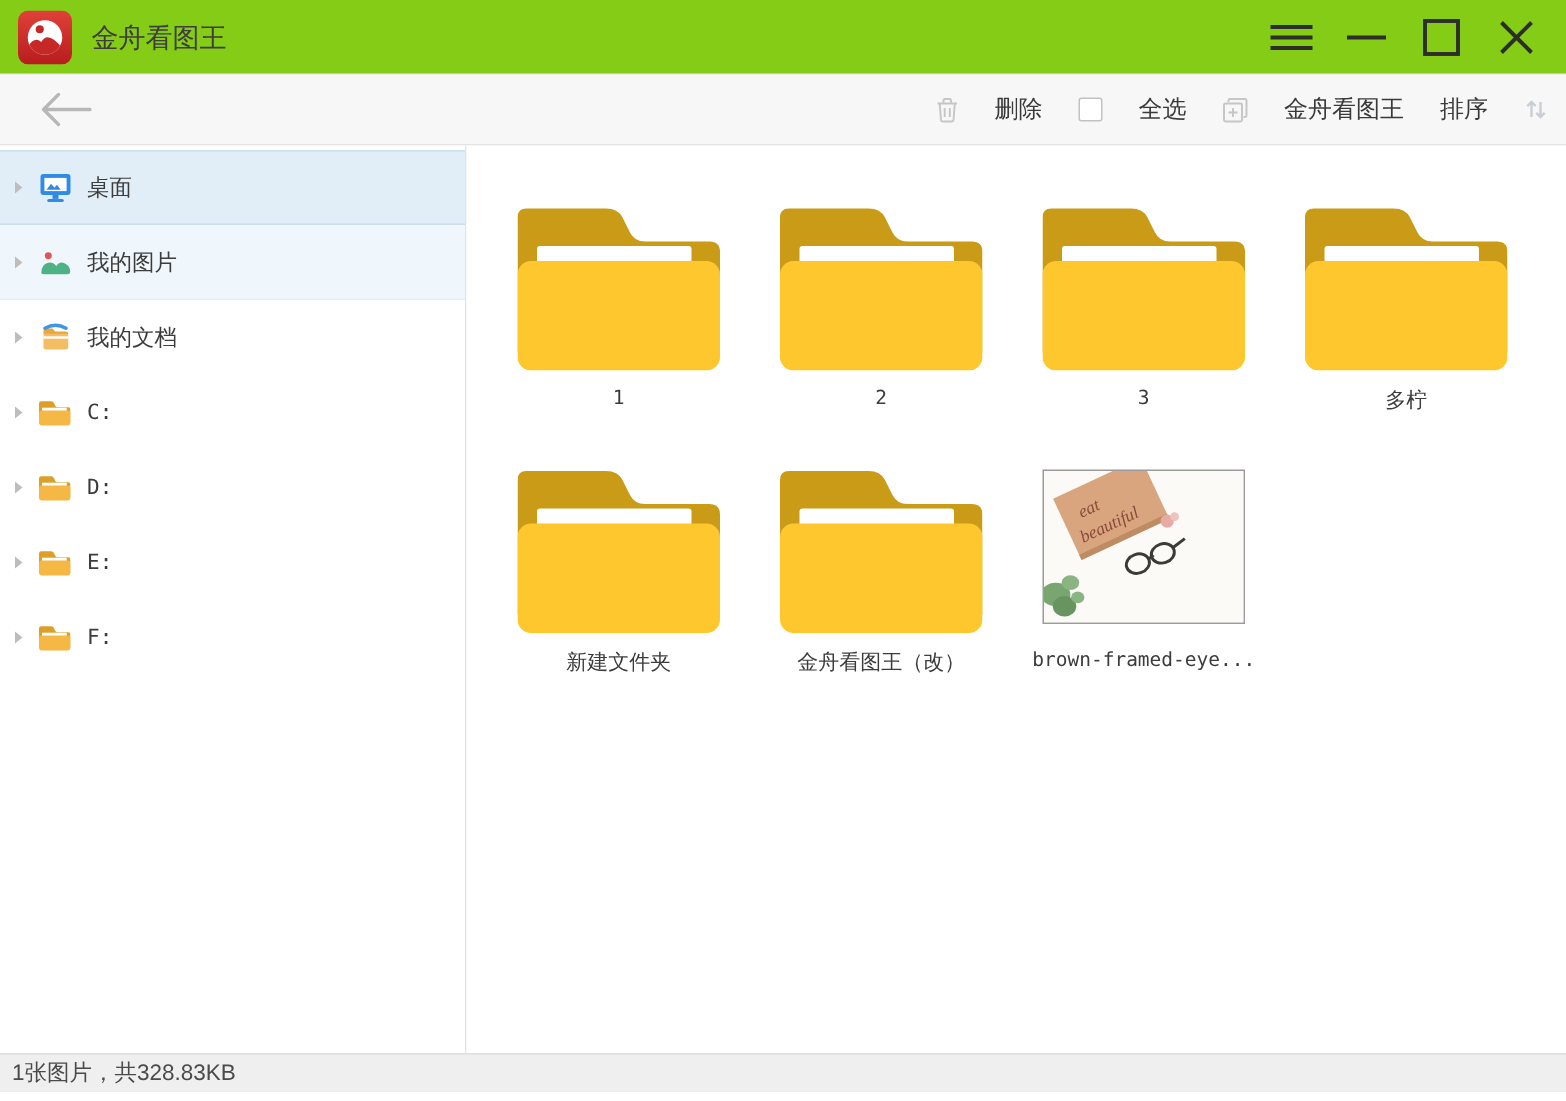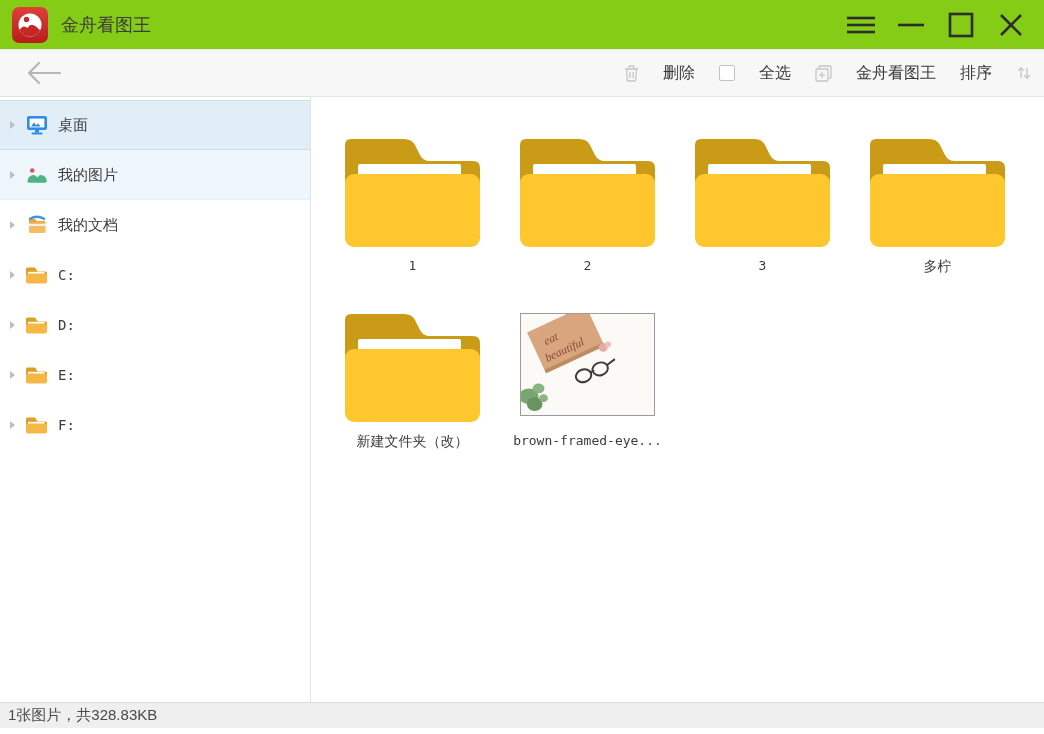--- a/index.html
+++ b/index.html
@@ -284,30 +284,40 @@
           <span class="icon-box">
             <svg width="135" height="116" viewBox="0 0 135 116">
               <path d="M0,104 L0,14 Q0,8 6,8 L59,8 Q67,8 70,14 L75,24 Q78,30 85,30 L128,30 Q135,30 135,37 L135,104 Z" fill="#C99B17"></path>
               <rect x="13" y="33" width="103" height="14" rx="2" fill="#fff"></rect>
               <rect x="0" y="43" width="135" height="73" rx="9" fill="#FFC72E"></rect>
             </svg>
           </span>
           <span class="cell-label">多柠</span>
         </div>
 
-
-        <div class="cell">
-          <span class="icon-box">
-            <svg width="135" height="116" viewBox="0 0 135 116">
-              <path d="M0,104 L0,14 Q0,8 6,8 L59,8 Q67,8 70,14 L75,24 Q78,30 85,30 L128,30 Q135,30 135,37 L135,104 Z" fill="#C99B17"></path>
-              <rect x="13" y="33" width="103" height="14" rx="2" fill="#fff"></rect>
-              <rect x="0" y="43" width="135" height="73" rx="9" fill="#FFC72E"></rect>
-            </svg>
-          </span>
-          <span class="cell-label">新建文件夹（改）</span>
+        <div class="cell">
+          <span class="icon-box">
+            <svg width="135" height="116" viewBox="0 0 135 116">
+              <path d="M0,104 L0,14 Q0,8 6,8 L59,8 Q67,8 70,14 L75,24 Q78,30 85,30 L128,30 Q135,30 135,37 L135,104 Z" fill="#C99B17"></path>
+              <rect x="13" y="33" width="103" height="14" rx="2" fill="#fff"></rect>
+              <rect x="0" y="43" width="135" height="73" rx="9" fill="#FFC72E"></rect>
+            </svg>
+          </span>
+          <span class="cell-label">新建文件夹</span>
+        </div>
+
+        <div class="cell">
+          <span class="icon-box">
+            <svg width="135" height="116" viewBox="0 0 135 116">
+              <path d="M0,104 L0,14 Q0,8 6,8 L59,8 Q67,8 70,14 L75,24 Q78,30 85,30 L128,30 Q135,30 135,37 L135,104 Z" fill="#C99B17"></path>
+              <rect x="13" y="33" width="103" height="14" rx="2" fill="#fff"></rect>
+              <rect x="0" y="43" width="135" height="73" rx="9" fill="#FFC72E"></rect>
+            </svg>
+          </span>
+          <span class="cell-label">金舟看图王（改）</span>
         </div>
 
         <div class="cell">
           <span class="icon-box">
             <svg class="thumb" width="136" height="103" viewBox="0 0 136 103">
               <rect width="136" height="103" fill="#FBFAF7"></rect>
 
               <g fill="#79A571">
                 <ellipse cx="8" cy="84" rx="10" ry="8"></ellipse>
                 <ellipse cx="18" cy="76" rx="6" ry="5" fill="#8BB483"></ellipse>

